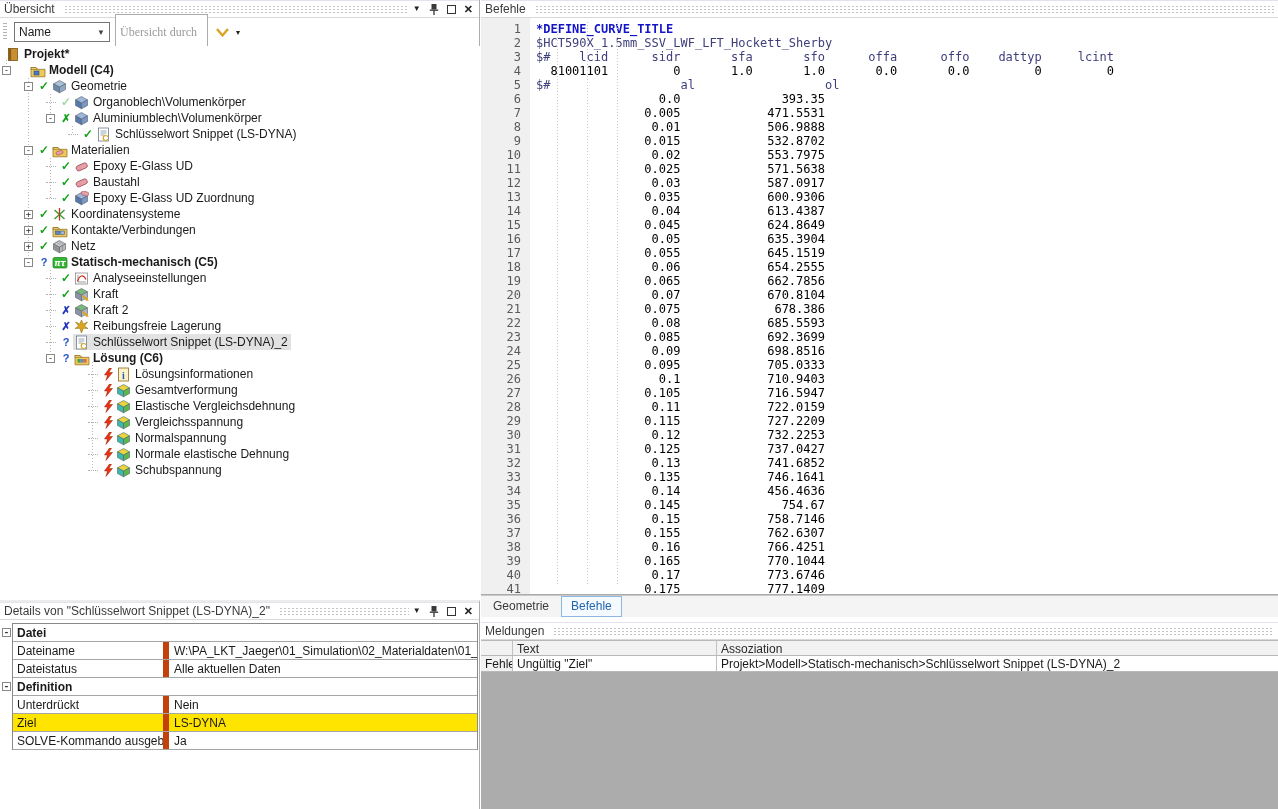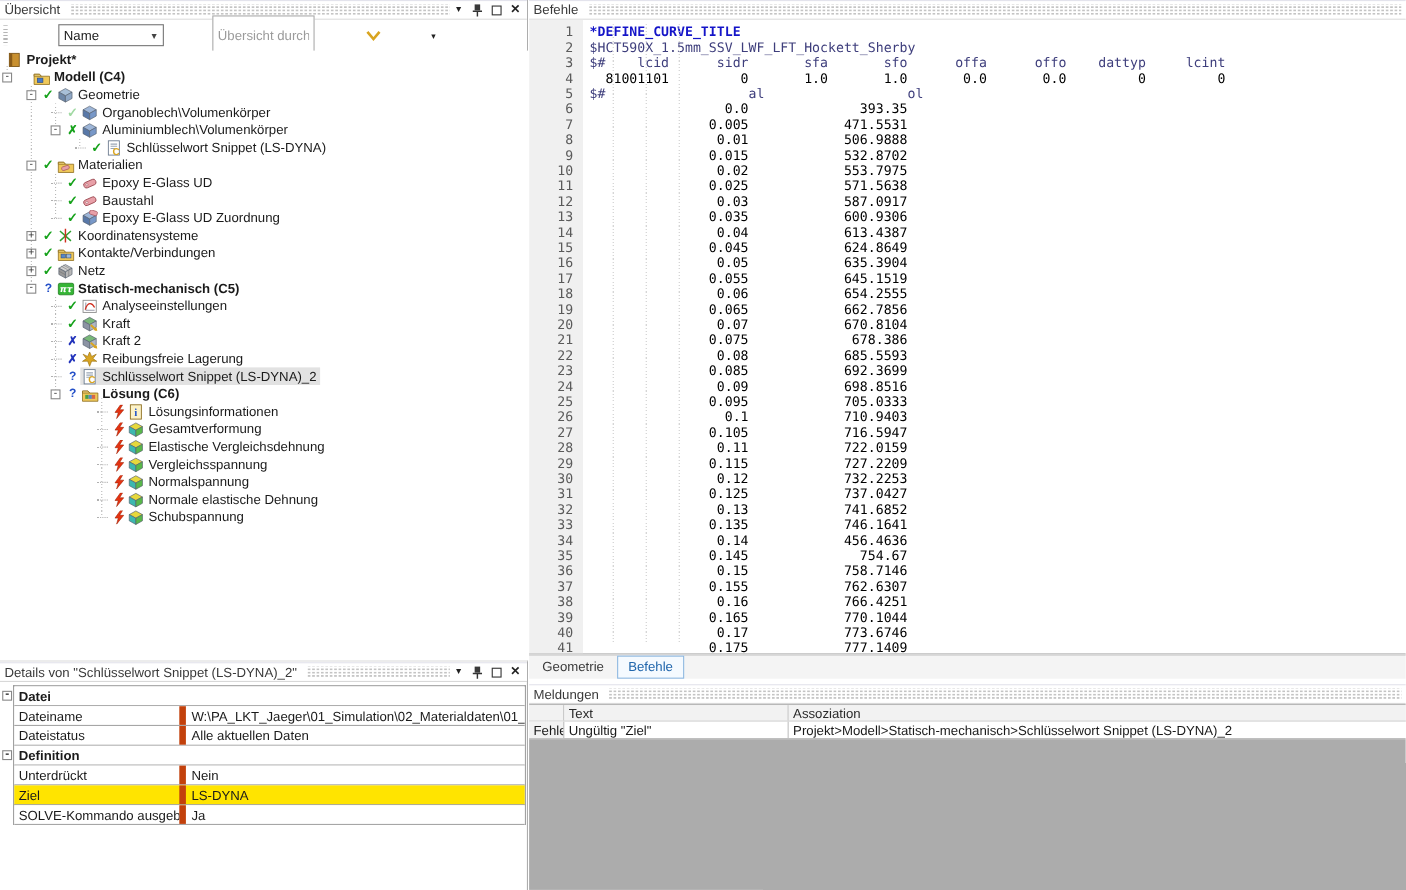--- a/index.html
+++ b/index.html
@@ -14,27 +14,27 @@
     background-image:radial-gradient(circle, #c4c4c4 0.9px, transparent 1px);
     background-size:4px 3px; background-position:0 1px; }
   .hbtns { display:flex; align-items:center; gap:8px; margin-right:6px; color:#333; }
   .hbtn { cursor:default; line-height:10px; display:inline-flex; align-items:center; }
   .chev { font-size:8px; color:#222; }
   .maxbox { width:9px; height:9px; border:1px solid #333; display:inline-block; }
   .closex { font-size:11px; font-weight:bold; color:#222; }
 
   
   .outline-panel { position:absolute; left:0; top:0; width:480px; height:600px; border-right:1px solid #adadad; background:#fff; }
-  .toolbar { height:28px; display:flex; align-items:center; padding-left:3px; background:#fff;gap:39px; }
+  .toolbar { height:28px; display:flex; align-items:center; padding-left:3px; background:#fff; }
   .grip { width:4px; height:18px; margin-right:7px;
     background-image:repeating-linear-gradient(to bottom,#b5b5b5 0 1px,transparent 1px 3px); }
   .combo { width:96px; height:20px; border:1px solid #767676; background:#fff; display:flex; align-items:center; padding:0 4px; margin-right:5px; }
   .combo .cval { flex:1; }
   .combo .carr { font-size:8px; color:#444; }
-  .searchbox { width:93px; height:20px; border:1px solid #ababab; padding:17px 4px; font-family:Liberation Sans, sans-serif; font-size:12px; color:#222; }
+  .searchbox { width:93px; height:20px; border:1px solid #ababab; padding:17px 4px; font-family:Liberation Serif, serif; font-size:12px; color:#222; }
   .searchbox::placeholder { color:#9b9b9b; }
   .goldchev { margin-left:7px; }
   .smallcaret { font-size:8px; color:#222; margin-left:6px; }
 
   
   .tree { position:relative; width:480px; height:554px; overflow:hidden; background:#fff; }
   .trow { position:relative; height:16px; display:flex; align-items:center; white-space:nowrap; }
   .trow.bold .tlabel { font-weight:bold; }
   .slot { display:inline-flex; align-items:center; flex:0 0 13px; height:16px; }
   .slot.st { flex:0 0 14px; justify-content:center; }

